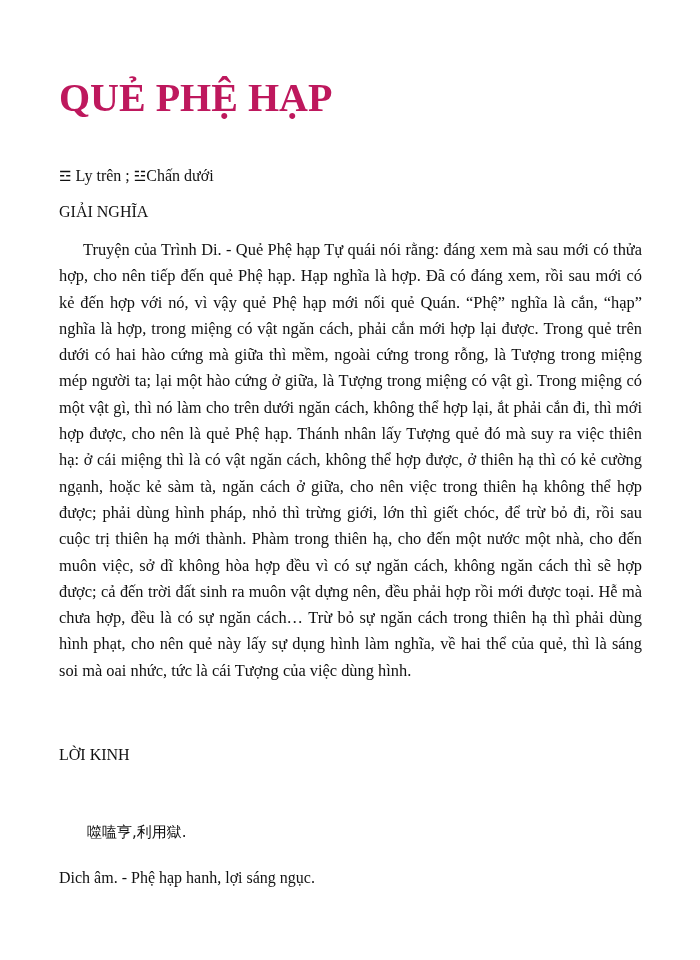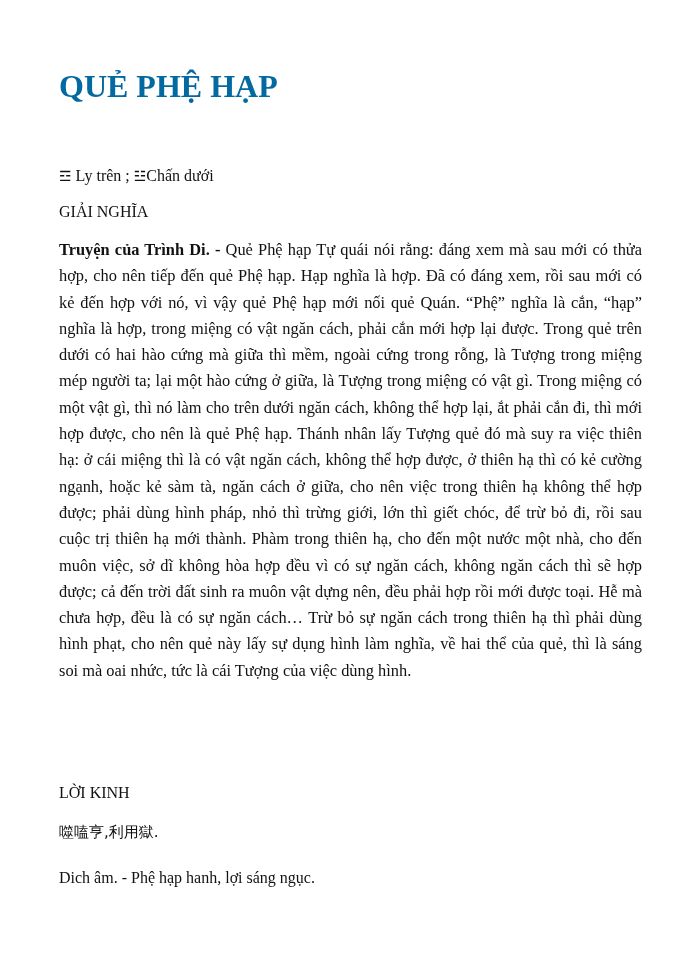--- a/index.html
+++ b/index.html
@@ -3,52 +3,52 @@
 <meta charset="utf-8">
 <style>
   html, body { margin: 0; padding: 0; background: #ffffff; }
   body {
     width: 700px; height: 960px; overflow: hidden;
     font-family: "Liberation Serif", serif;
     color: #111111;
   }
   .page { position: relative; padding: 0 58px 0 59px; }
   .title {
-    position: absolute; left: 59px; top: 66px; margin: 0;
+    position: absolute; left: 59px; top: 78px; margin: 0;
     font-family: "Liberation Serif", serif;
-    font-weight: bold; font-size: 32px; line-height: 40px; color: #0369a1;
+    font-weight: bold; font-size: 40px; line-height: 40px; color: #be185d;
   }
   .trigram-line {
     position: absolute; left: 59px; top: 145px;
     font-size: 16px; line-height: 24px; margin-top: 19px;
   }
   .trigram-line .sym { font-family: "DejaVu Sans", sans-serif; font-size: 14px; }
   .section {
     position: absolute; left: 59px;
     font-size: 16px; line-height: 24px; text-align: center;
   }
   .body-text {
     position: absolute; left: 59px; top: 237px; width: 583px;
     font-size: 16.4px; line-height: 26.3px; text-align: justify; margin: 0;
   }
-  .body-text b { font-weight: bold; }
-  .cjk { font-family: "DejaVu Sans", sans-serif; font-size: 15px; }
+  .body-text b { font-weight: normal; margin-left: 24px; }
+  .cjk { font-family: "DejaVu Sans", sans-serif; font-size: 15px; margin-left: 28px; }
 </style>
 </head>
 <body>
 
 <div class="page">
   <h1 class="title">QUẺ PHỆ HẠP</h1>
 
   <div class="trigram-line">
     <span class="sym">☲</span><span> Ly trên ; </span><span class="sym">☳</span><span>Chấn dưới</span>
   </div>
 
   <div class="section" style="top:200px">GIẢI NGHĨA</div>
 
   <p class="body-text"><b>Truyện của Trình Di. -</b><span> Quẻ Phệ hạp Tự quái nói rằng: đáng xem mà sau mới có thửa hợp, cho nên tiếp đến quẻ Phệ hạp. Hạp nghĩa là hợp. Đã có đáng xem, rồi sau mới có kẻ đến hợp với nó, vì vậy quẻ Phệ hạp mới nối quẻ Quán. “Phệ” nghĩa là cắn, “hạp” nghĩa là hợp, trong miệng có vật ngăn cách, phải cắn mới hợp lại được. Trong quẻ trên dưới có hai hào cứng mà giữa thì mềm, ngoài cứng trong rỗng, là Tượng trong miệng mép người ta; lại một hào cứng ở giữa, là Tượng trong miệng có vật gì. Trong miệng có một vật gì, thì nó làm cho trên dưới ngăn cách, không thể hợp lại, ắt phải cắn đi, thì mới hợp được, cho nên là quẻ Phệ hạp. Thánh nhân lấy Tượng quẻ đó mà suy ra việc thiên hạ: ở cái miệng thì là có vật ngăn cách, không thể hợp được, ở thiên hạ thì có kẻ cường ngạnh, hoặc kẻ sàm tà, ngăn cách ở giữa, cho nên việc trong thiên hạ không thể hợp được; phải dùng hình pháp, nhỏ thì trừng giới, lớn thì giết chóc, để trừ bỏ đi, rồi sau cuộc trị thiên hạ mới thành. Phàm trong thiên hạ, cho đến một nước một nhà, cho đến muôn việc, sở dĩ không hòa hợp đều vì có sự ngăn cách, không ngăn cách thì sẽ hợp được; cả đến trời đất sinh ra muôn vật dựng nên, đều phải hợp rồi mới được toại. Hễ mà chưa hợp, đều là có sự ngăn cách… Trừ bỏ sự ngăn cách trong thiên hạ thì phải dùng hình phạt, cho nên quẻ này lấy sự dụng hình làm nghĩa, về hai thể của quẻ, thì là sáng soi mà oai nhức, tức là cái Tượng của việc dùng hình.</span></p>
 
-  <div class="section" style="top:781px">LỜI KINH</div>
+  <div class="section" style="top:743px">LỜI KINH</div>
 
   <div class="section cjk" style="top:820px">噬嗑亨,利用獄.</div>
 
   <div class="section" style="top:866px">Dich âm. - Phệ hạp hanh, lợi sáng ngục.</div>
 </div>
 
 </body></html>

